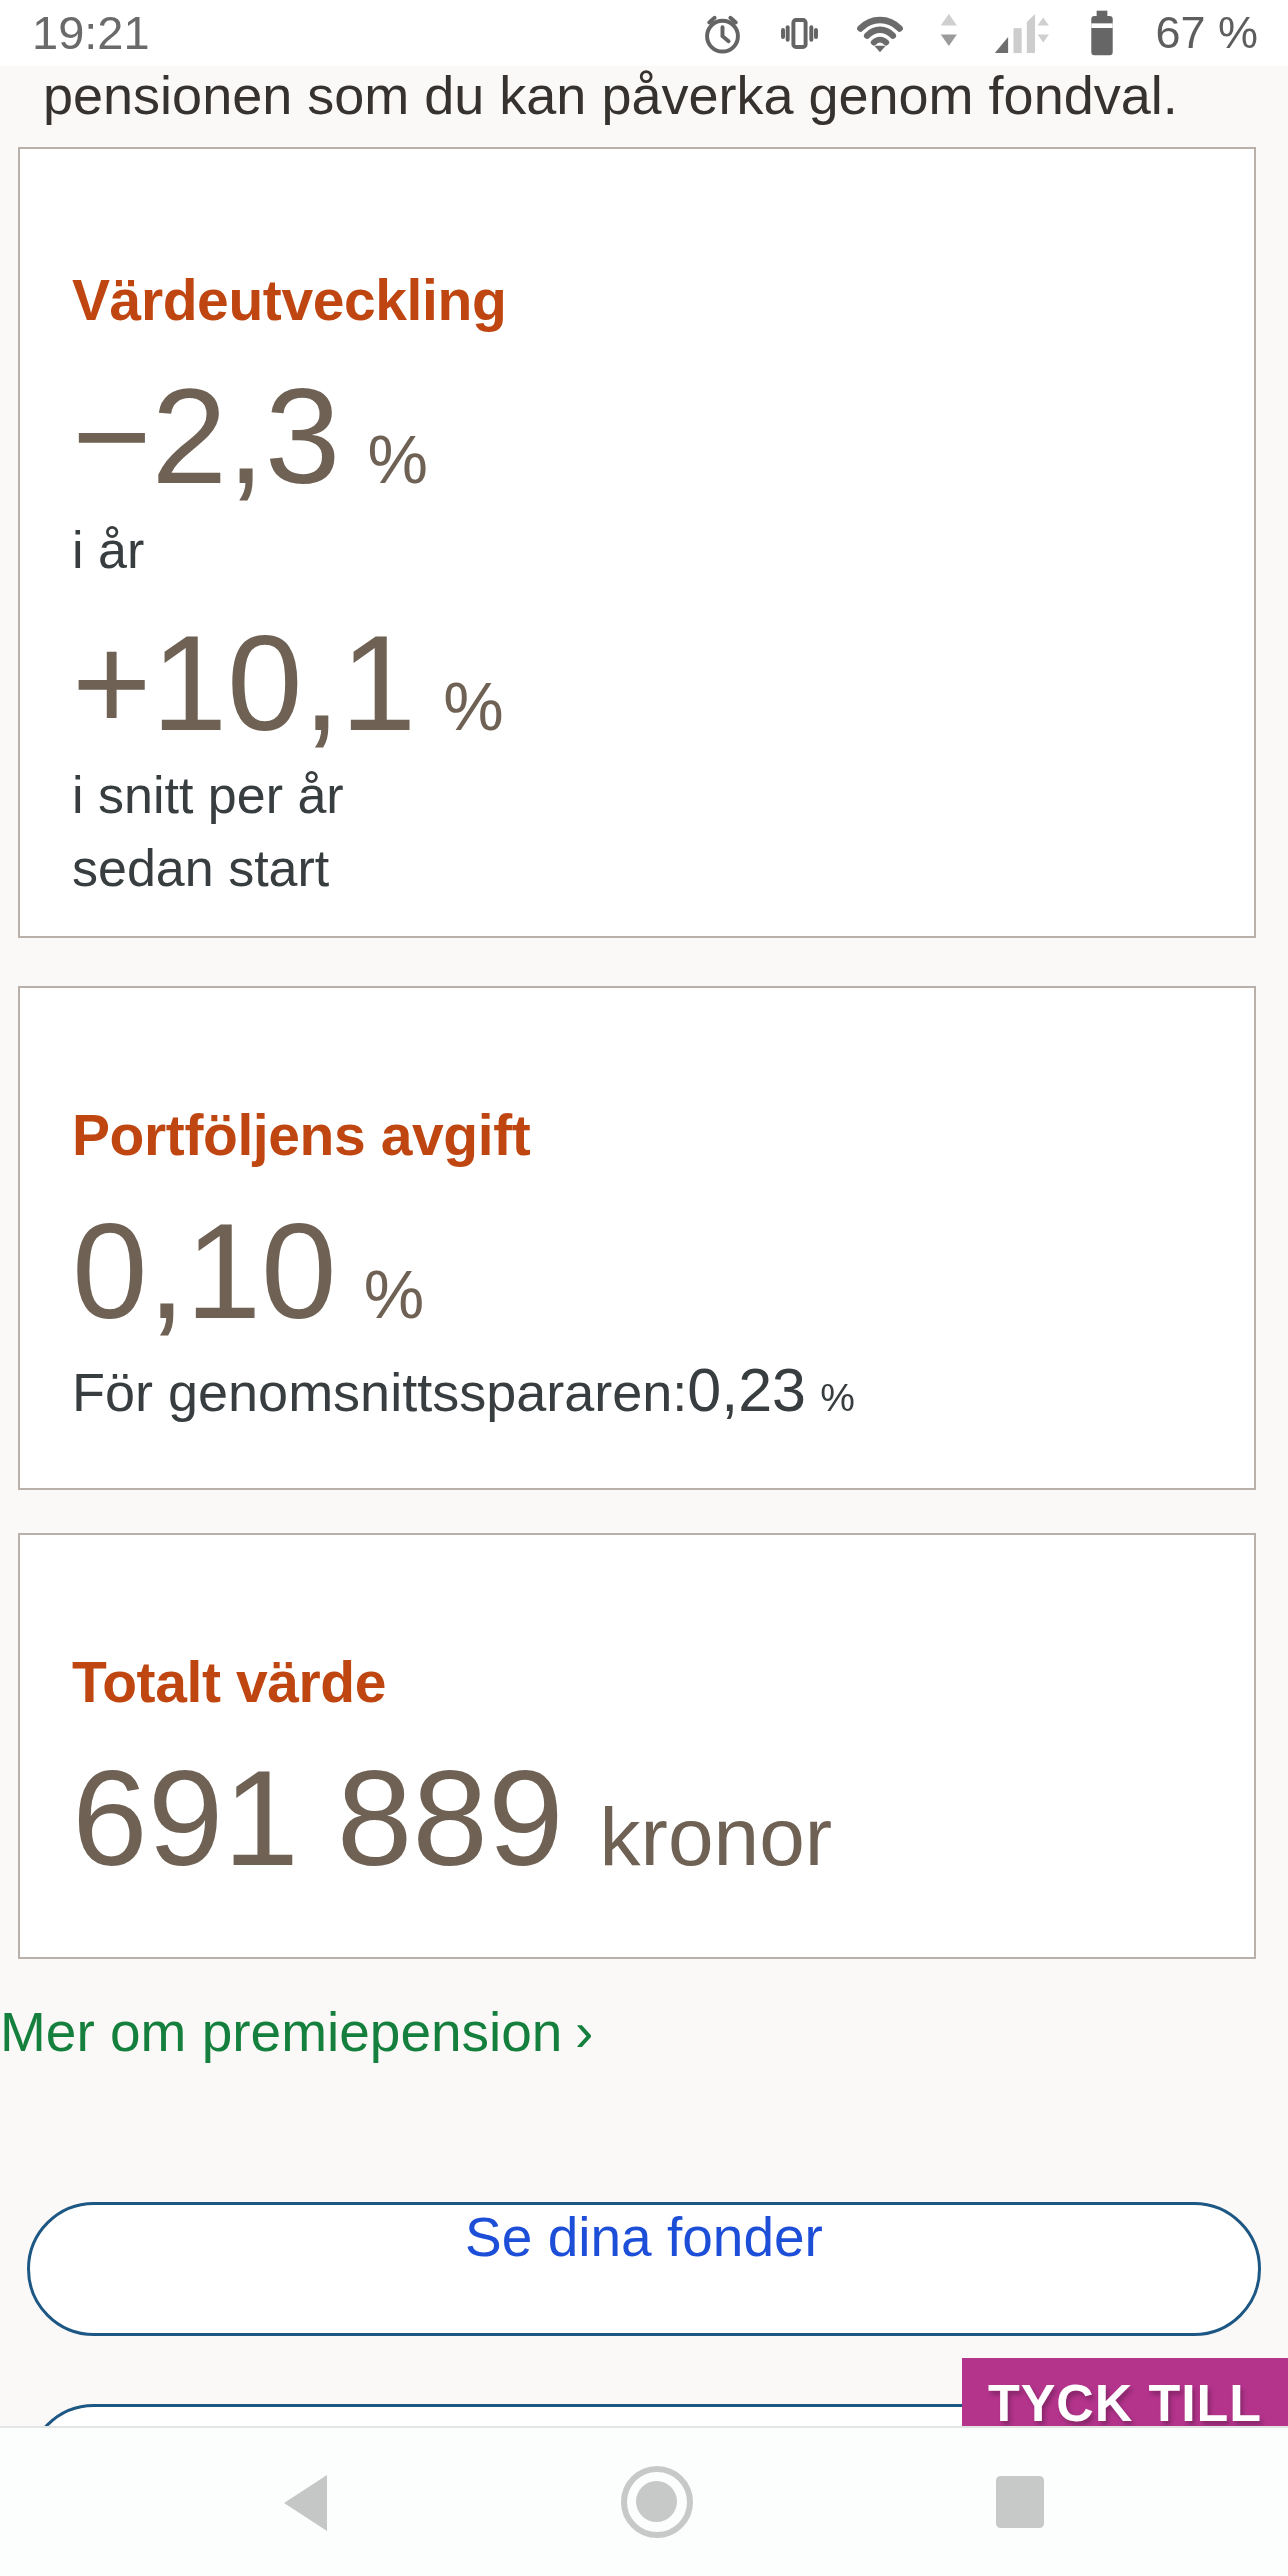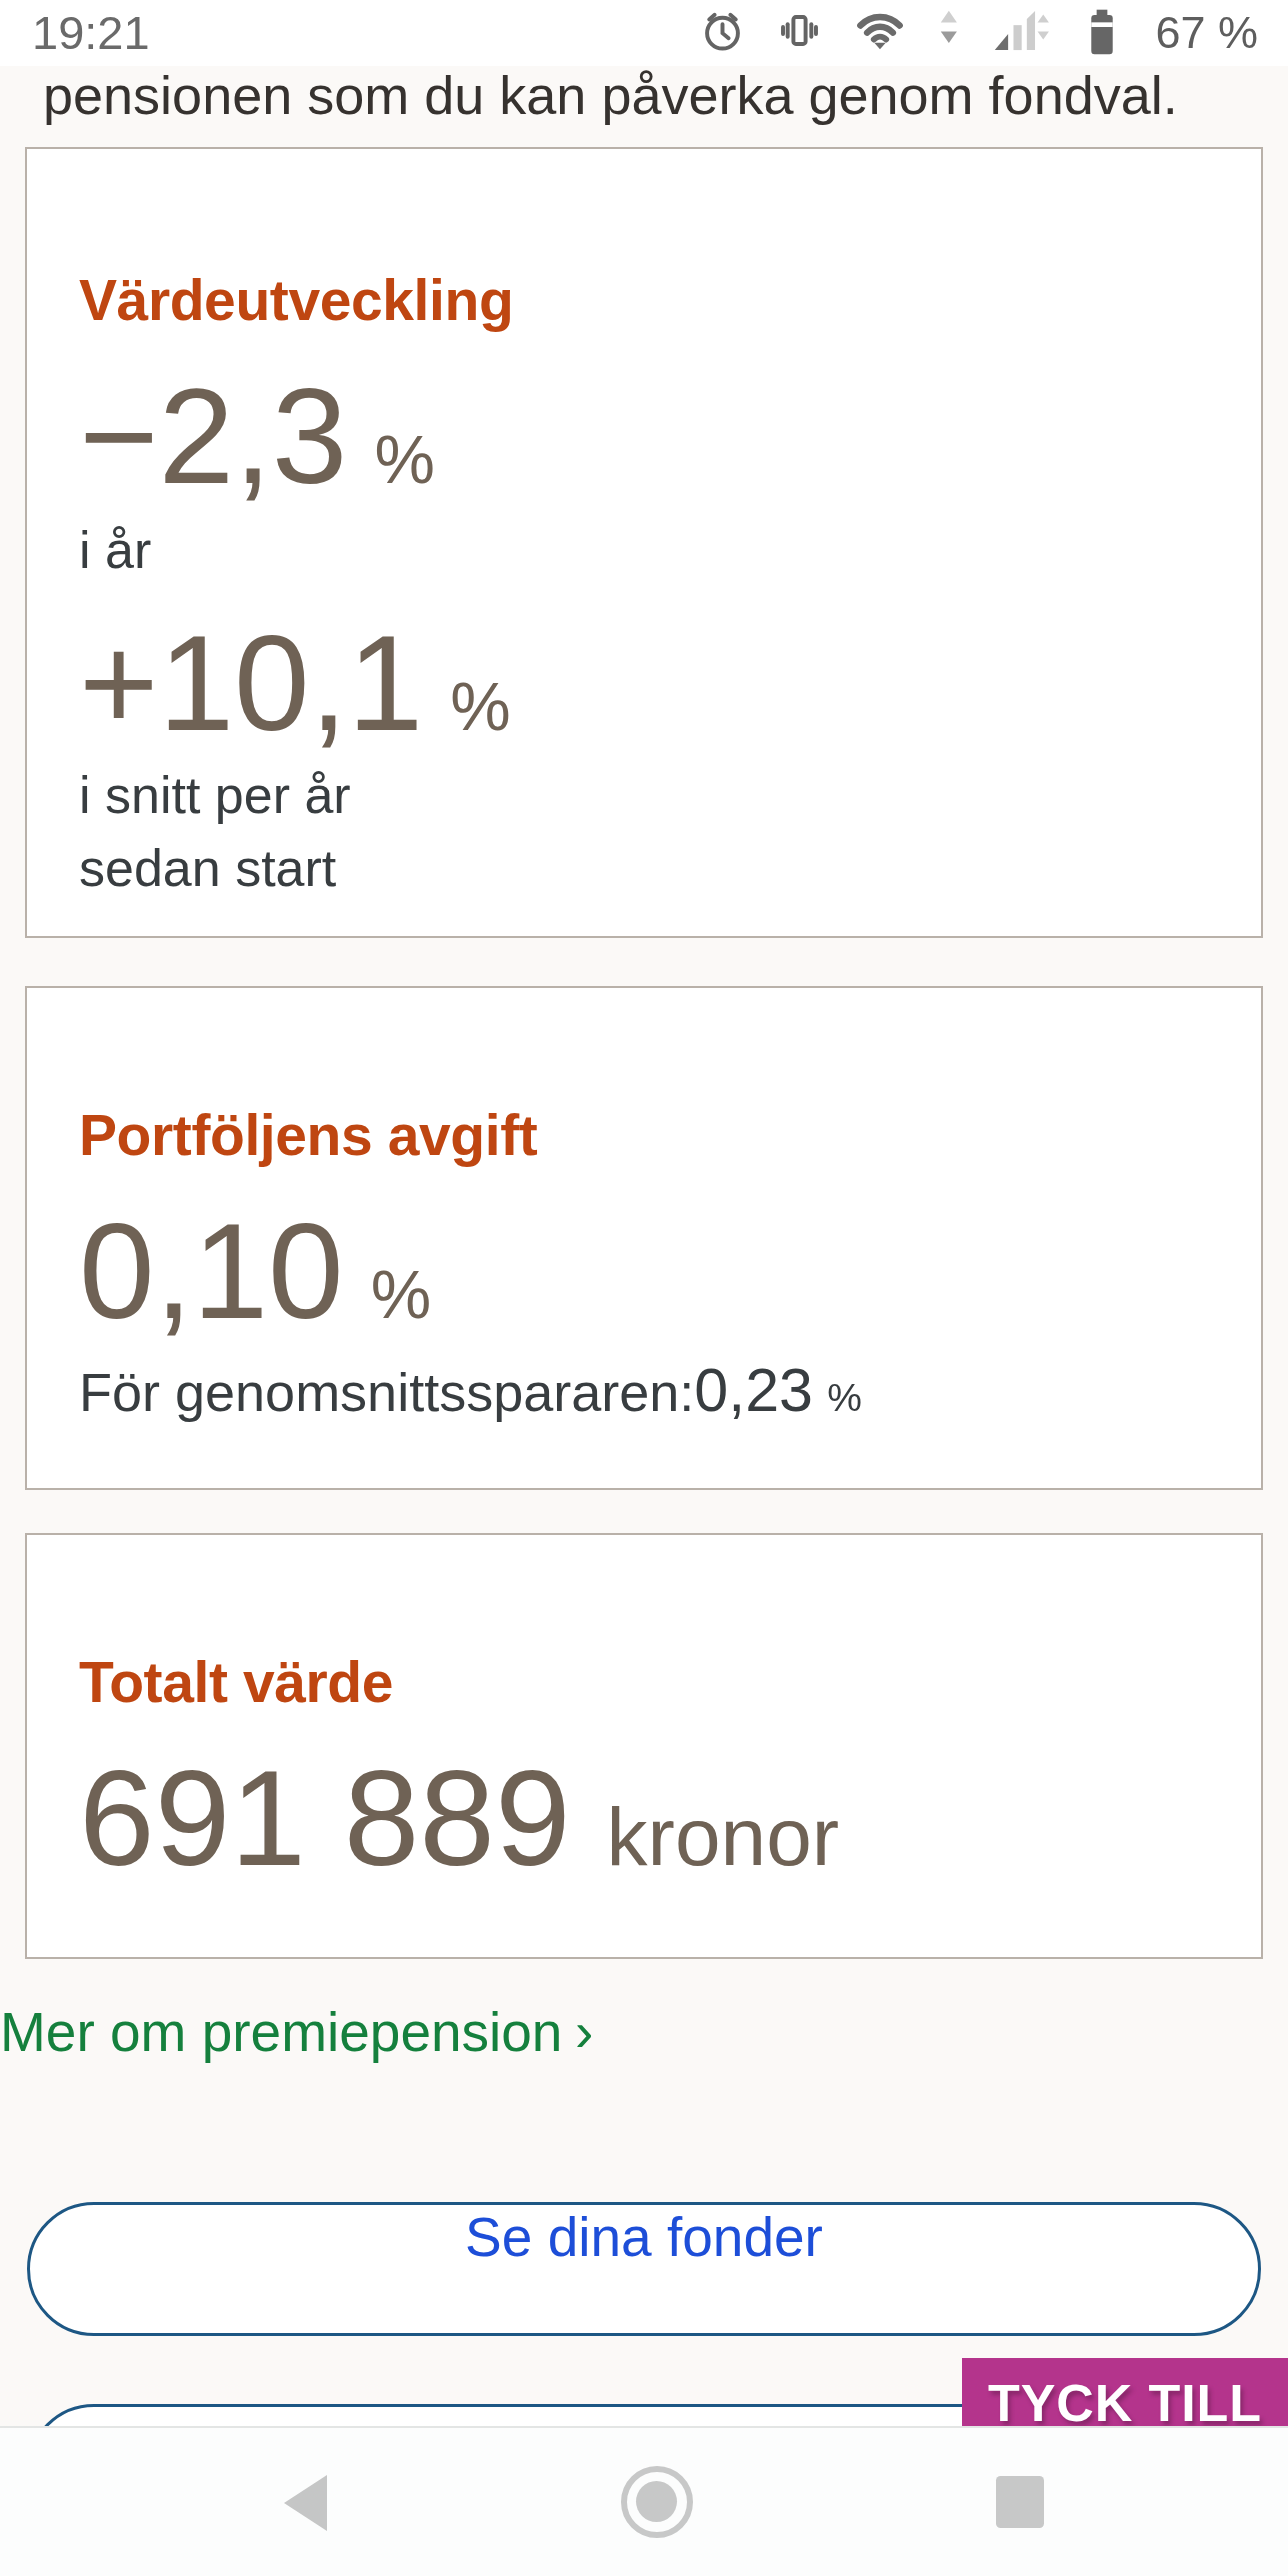--- a/index.html
+++ b/index.html
@@ -3,28 +3,28 @@
 <meta charset="utf-8">
 <style>
   html,body{margin:0;padding:0}
   body{
     position:relative;width:1288px;height:2576px;overflow:hidden;
     background:#fbf9f7;font-family:"Liberation Sans","DejaVu Sans",sans-serif;
   }
   
   .statusbar{position:absolute;top:0;left:0;width:100%;height:66px;background:#ffffff;z-index:50}
   .time{position:absolute;left:32px;top:0;font-size:47px;line-height:66px;color:#6a6a6a}
-  .sicons{position:absolute;right:30px;top:7.2px;height:52px;display:flex;gap:34px}
+  .sicons{position:absolute;right:30px;top:7.2px;height:52px;display:flex;align-items:center;gap:34px}
   .sicon{display:block}
   .batt-text{font-size:45px;color:#5e5e5e;margin-left:1.8px}
   
   .intro{position:absolute;top:0;left:0;right:0;height:134px;overflow:hidden;z-index:1}
   .intro p{position:absolute;top:36px;left:27px;margin:16px;font-size:54px;line-height:86px;color:#36322f;white-space:nowrap}
   
-  .card{position:absolute;left:25px;width:1238px;background:#fff;border:2.7px solid #b9b1a9;box-sizing:border-box;padding:0 36px 0 52px}
+  .card{position:absolute;left:18px;width:1238px;background:#fff;border:2.7px solid #b9b1a9;box-sizing:border-box;padding:0 36px 0 52px}
   .card1{top:147px;height:791px}
   .card2{top:986px;height:504px}
   .card3{top:1533px;height:426px}
   .ctitle{margin:0;padding-top:118px;font-size:57px;font-weight:bold;color:#bf4611;letter-spacing:-0.4px}
   .card2 .ctitle,.card3 .ctitle{padding-top:114px}
   .vrow{display:flex;align-items:baseline;margin-top:27px}
   .vrow.second{margin-top:20px}
   .vbig{font-size:136px;line-height:1.12;color:#6f6255}
   .vunit{font-size:68px;color:#6f6255;margin-left:27px}
   .kr{font-size:82px;color:#6f6255;margin-left:36px}

